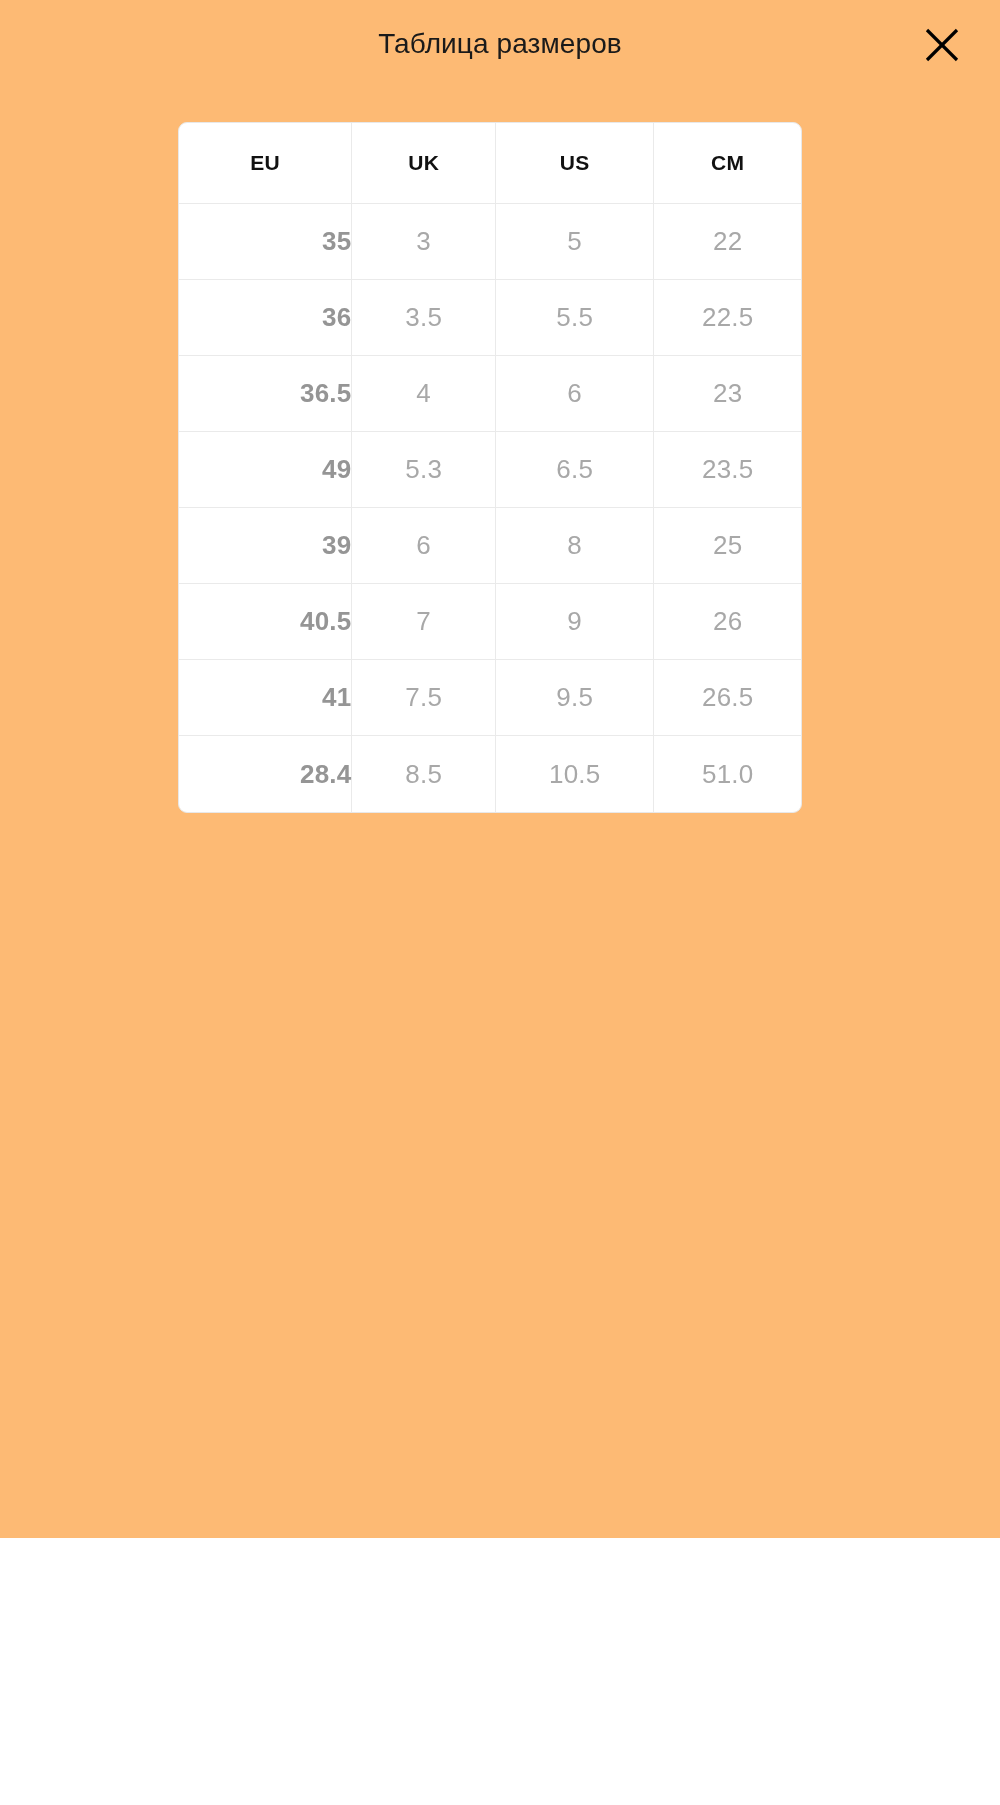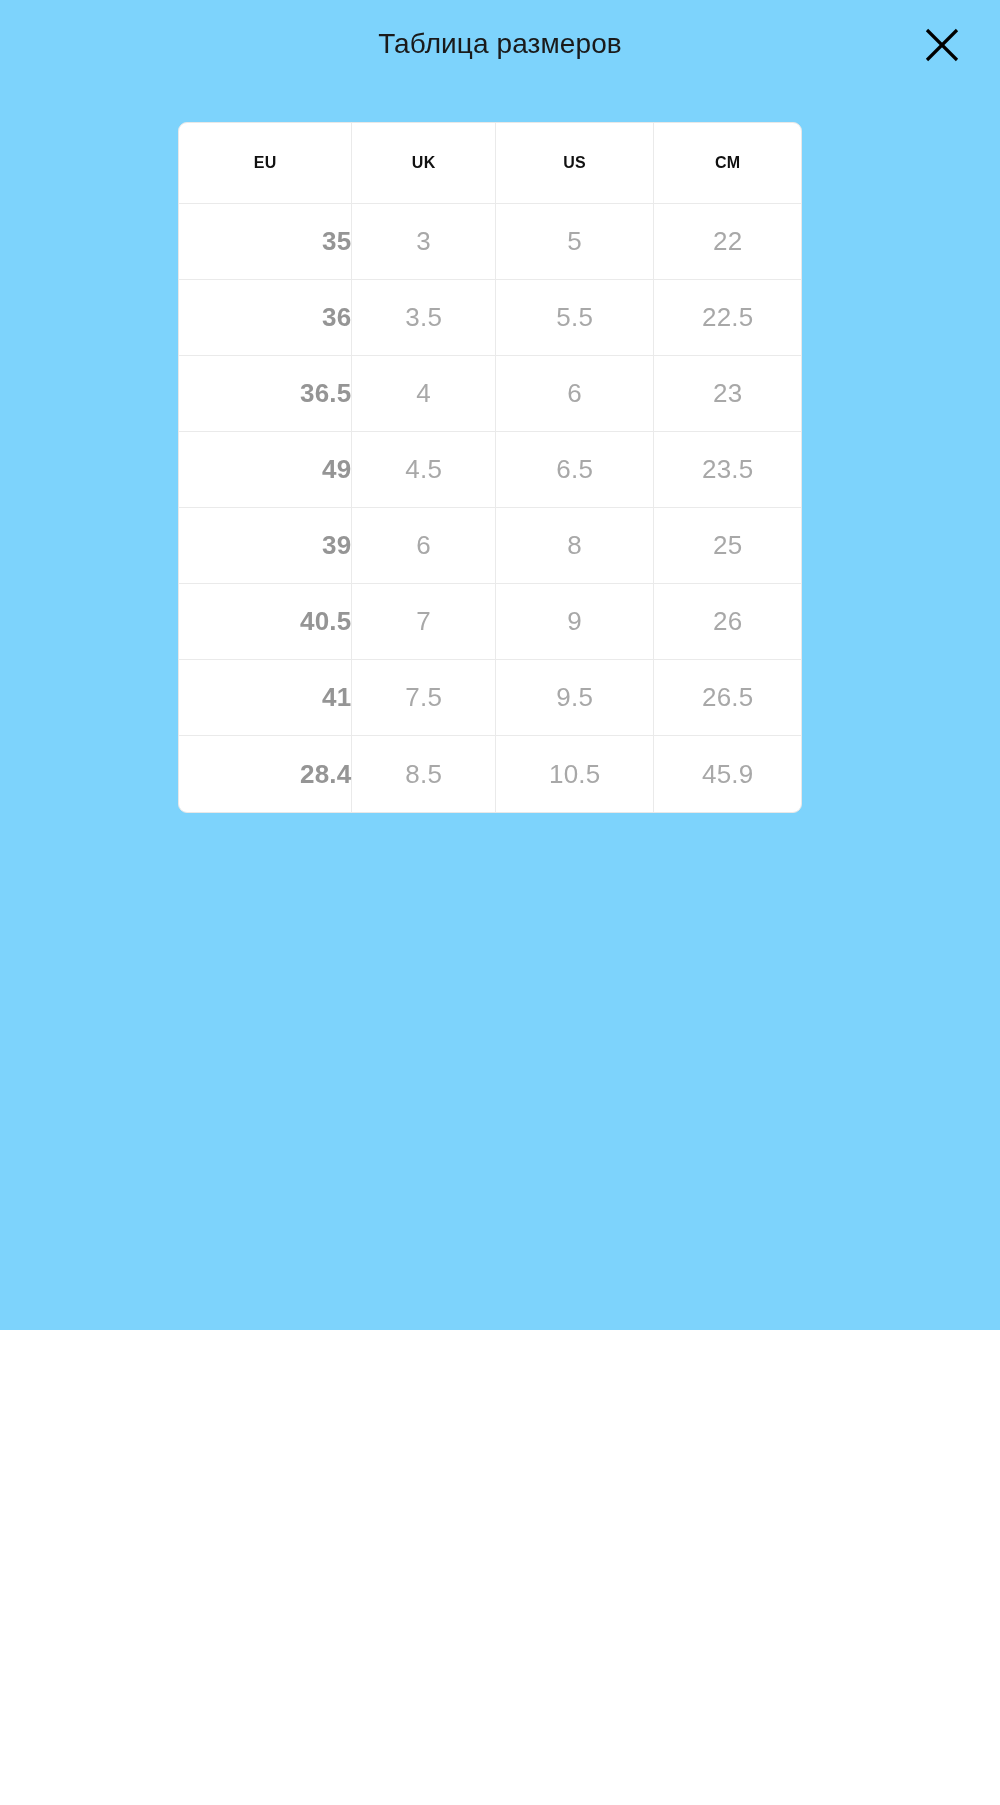--- a/index.html
+++ b/index.html
@@ -8,22 +8,22 @@
     width: 1000px;
     height: 1805px;
     background: #ffffff;
     font-family: "Liberation Sans", "DejaVu Sans", sans-serif;
     -webkit-font-smoothing: antialiased;
   }
 
   .screen {
     position: relative;
     width: 1000px;
-    height: 1330px;
-    background: #7dd3fc;
+    height: 1538px;
+    background: #fdba74;
     overflow: hidden;
   }
 
   
   .modal-header {
     position: relative;
     width: 1000px;
     height: 92px;
   }
 
@@ -85,21 +85,21 @@
   table.size-table td:last-child {
     border-right: none;
   }
 
   table.size-table tr:last-child td {
     border-bottom: none;
   }
 
   table.size-table th {
     height: 81px;
-    font-size: 16px;
+    font-size: 21px;
     font-weight: 700;
     color: #111111;
     letter-spacing: 0.3px;
   }
 
   table.size-table td {
     height: 76px;
     font-size: 26px;
     font-weight: 400;
     color: #a8a8a8;
@@ -167,21 +167,21 @@
           <td>22.5</td>
         </tr>
         <tr>
           <td class="col-eu">36.5</td>
           <td>4</td>
           <td>6</td>
           <td>23</td>
         </tr>
         <tr>
           <td class="col-eu">49</td>
-          <td>4.5</td>
+          <td>5.3</td>
           <td>6.5</td>
           <td>23.5</td>
         </tr>
         <tr>
           <td class="col-eu">39</td>
           <td>6</td>
           <td>8</td>
           <td>25</td>
         </tr>
         <tr>
@@ -193,19 +193,19 @@
         <tr>
           <td class="col-eu">41</td>
           <td>7.5</td>
           <td>9.5</td>
           <td>26.5</td>
         </tr>
         <tr>
           <td class="col-eu">28.4</td>
           <td>8.5</td>
           <td>10.5</td>
-          <td>45.9</td>
+          <td>51.0</td>
         </tr>
       </tbody>
     </table>
   </div>
 
 </div>
 
 </body></html>

